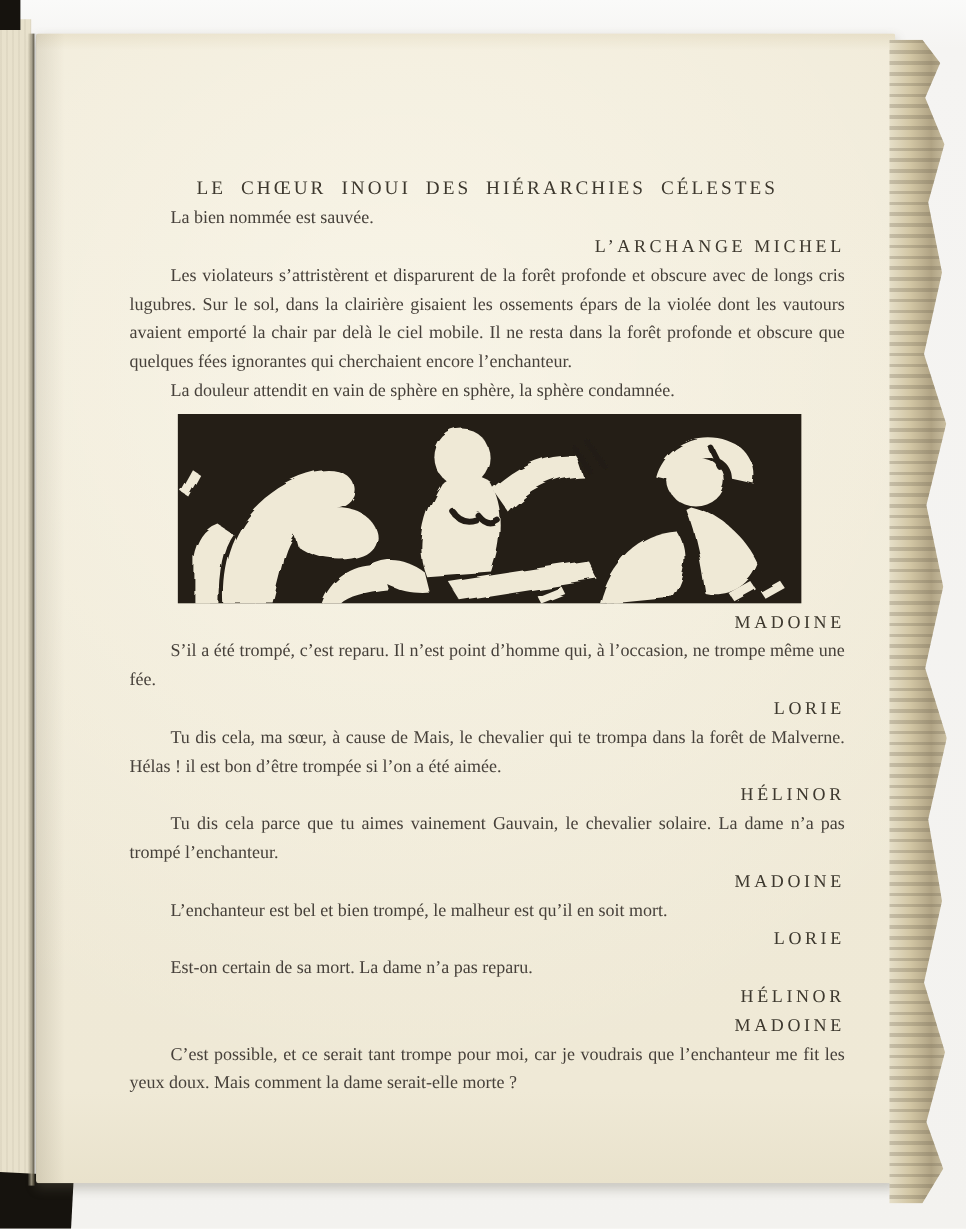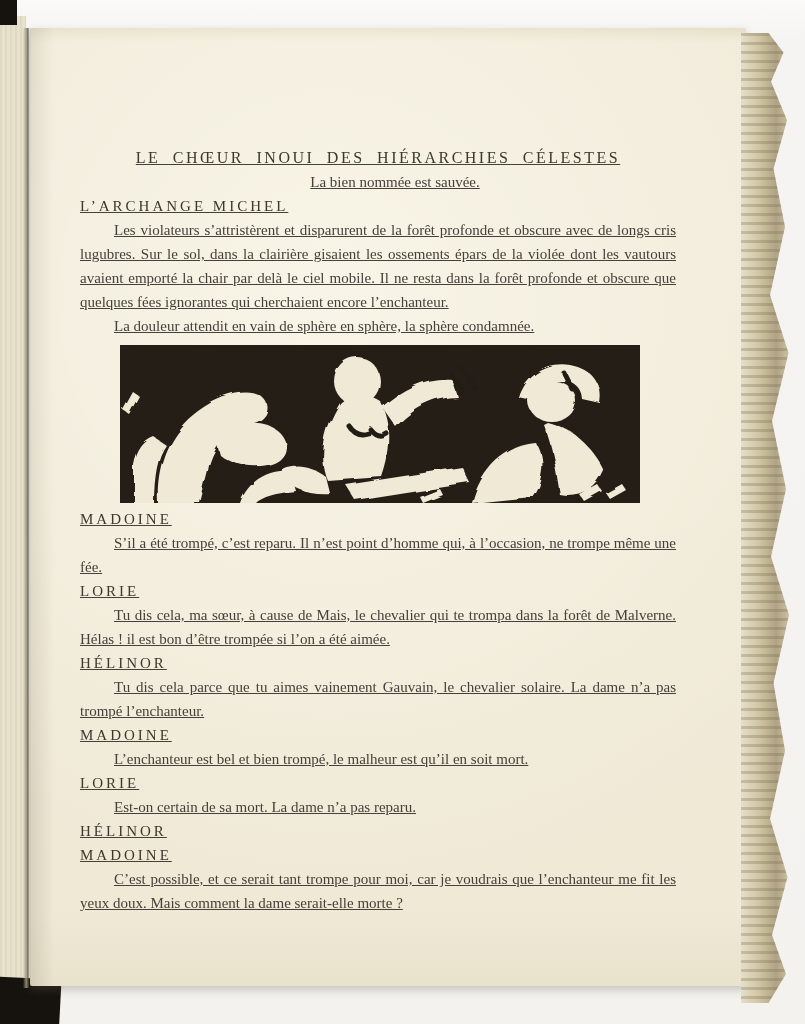--- a/index.html
+++ b/index.html
@@ -25,26 +25,26 @@
   .deckle{position:absolute;left:741px;top:33px;width:50px;height:970px;
         background:
           repeating-linear-gradient(180deg,rgba(110,100,80,0.28) 0 3px,rgba(0,0,0,0) 3px 9px),
           linear-gradient(90deg,#e6dfc9 0%,#d2c6a4 35%,#b0a384 70%,#cfc4a6 100%);
         clip-path:polygon(0 0,55% 0,85% 2%,60% 5%,92% 9%,65% 14%,88% 20%,58% 27%,95% 33%,62% 40%,90% 47%,60% 54%,96% 60%,65% 67%,88% 74%,58% 81%,93% 87%,62% 93%,90% 97%,55% 100%,0 100%);}
   
   .gutter{position:absolute;left:23px;top:28px;width:8px;height:960px;
         background:linear-gradient(90deg,rgba(0,0,0,0) 0,#a29b85 40%,#5d5745 62%,rgba(0,0,0,0.10) 80%,rgba(0,0,0,0) 100%);
         opacity:.85;}
   
-  .text-block{position:absolute;left:80px;top:146px;width:596px;
-        color:#46403a;font-size:15px;line-height:24px;text-decoration:underline;}
+  .text-block{position:absolute;left:108px;top:146px;width:596px;
+        color:#46403a;font-size:15px;line-height:24px;}
   .title{margin:0;text-align:center;font-size:16px;letter-spacing:2.5px;word-spacing:6px;color:#3d382e;}
-  .line,.para{margin:0;text-indent:34px;text-align:center;}
+  .line,.para{margin:0;text-indent:34px;}
   .para{text-align:justify;}
-  .speaker{margin:0;text-align:left;font-size:15px;letter-spacing:3px;color:#3d382e;}
+  .speaker{margin:0;text-align:right;font-size:15px;letter-spacing:3px;color:#3d382e;}
   .illustration{margin:7px 28px 4px 40px;width:520px;height:158px;}
   .illustration svg{display:block;}
 </style>
 </head>
 <body>
 
 <div class="scan">
   <div class="facing-edge"></div>
   <div class="corner-top"></div>
   <div class="corner-bottom"></div>

